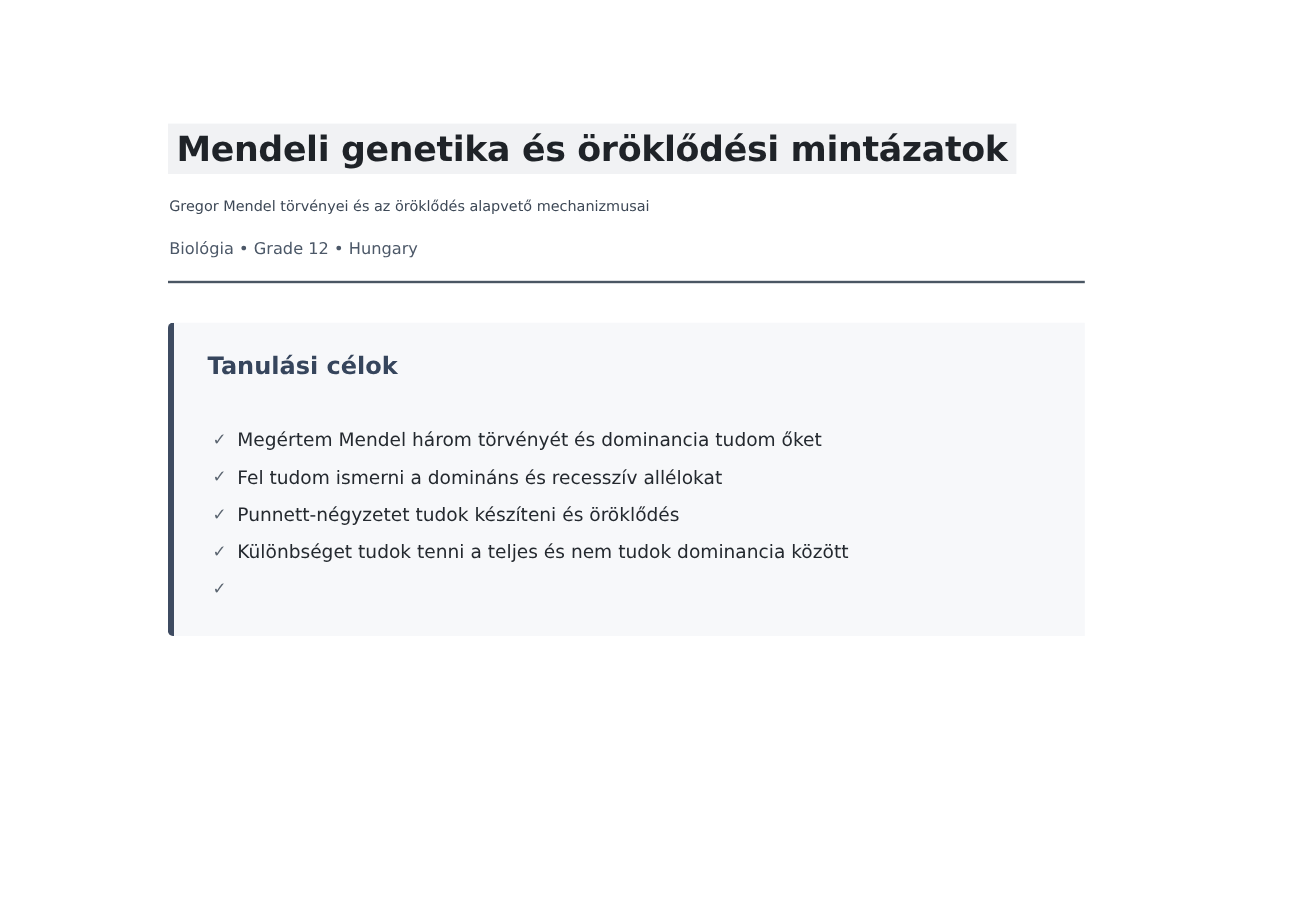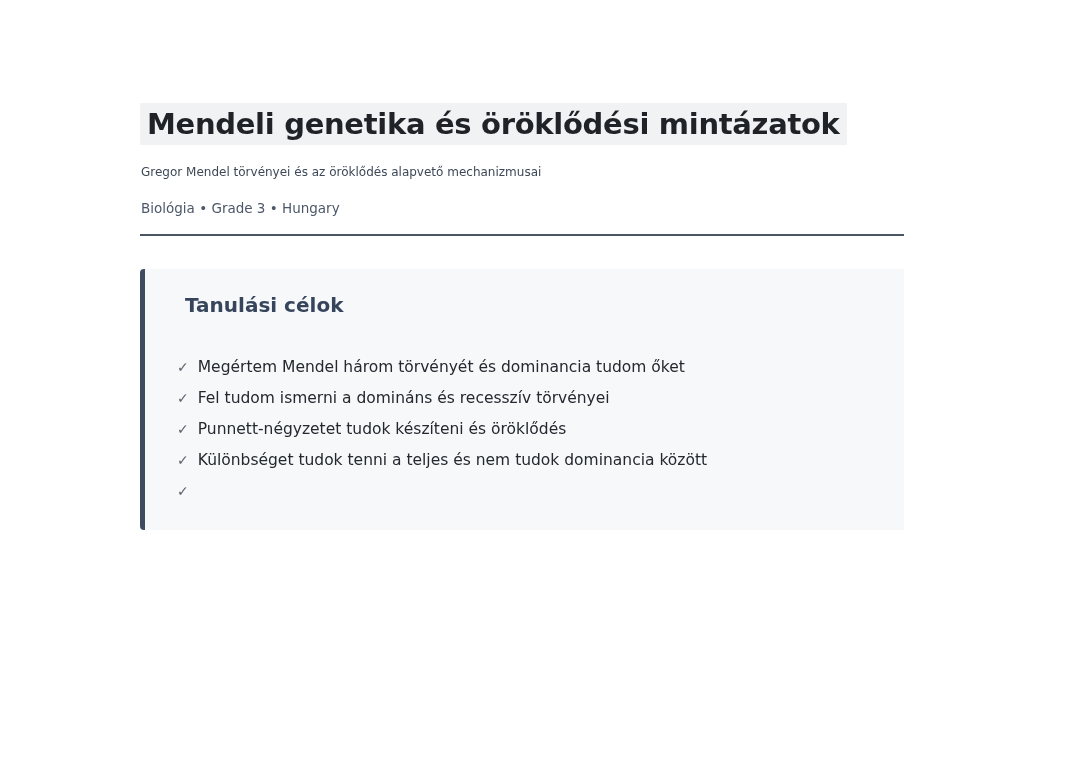--- a/index.html
+++ b/index.html
@@ -55,21 +55,21 @@
   .card {
     margin-top: 33px;
     box-sizing: border-box;
     width: 798px;
     background: var(--card-bg, #f7f8fa);
     border-left: 5px solid var(--accent-border, #3e4b61);
     border-radius: 4px;
     padding: 24px 30px 30px 28px;
   }
   .card h2 {
-    margin: 0 0 42px 12px;
+    margin: 0 0 42px 0;
     font-size: 20px;
     line-height: 24px;
     font-weight: bold;
     color: var(--heading-color, #36455c);
   }
   .card ul {
     list-style: none;
     margin: 0;
     padding: 0 0 0 4px;
   }
@@ -93,35 +93,35 @@
 </head>
 <body>
 
 <div class="viewport">
   <div class="doc">
 
     <h1 class="title"><span class="hl">Mendeli genetika és öröklődési mintázatok</span></h1>
 
     <p class="subtitle">Gregor Mendel törvényei és az öröklődés alapvető mechanizmusai</p>
 
-    <p class="meta">Biológia • Grade 3 • Hungary</p>
+    <p class="meta">Biológia • Grade 12 • Hungary</p>
 
     <hr class="rule">
 
     <section class="card">
       <h2>Tanulási célok</h2>
 
       <ul>
         <li>
           <span class="check">✓</span>
           <span>Megértem Mendel három törvényét és dominancia tudom őket</span>
         </li>
         <li>
           <span class="check">✓</span>
-          <span>Fel tudom ismerni a domináns és recesszív törvényei</span>
+          <span>Fel tudom ismerni a domináns és recesszív allélokat</span>
         </li>
         <li>
           <span class="check">✓</span>
           <span>Punnett-négyzetet tudok készíteni és öröklődés</span>
         </li>
         <li>
           <span class="check">✓</span>
           <span>Különbséget tudok tenni a teljes és nem tudok dominancia között</span>
         </li>
         <li>

